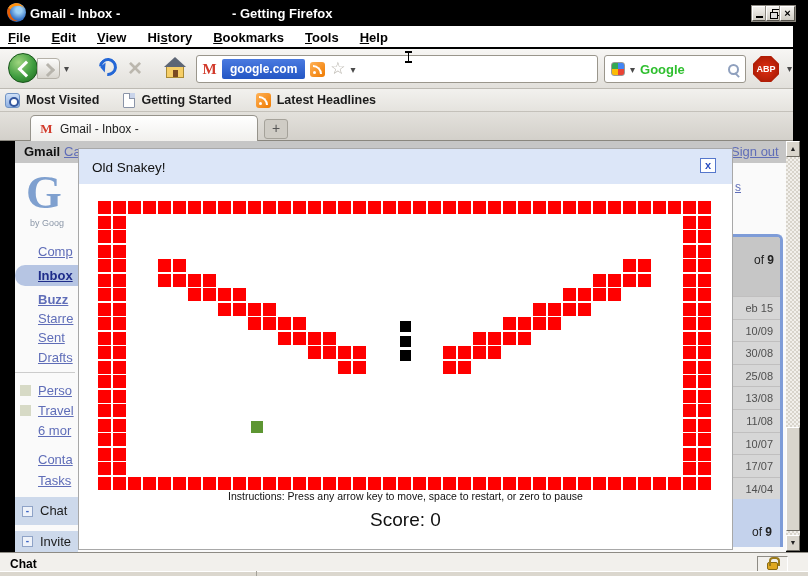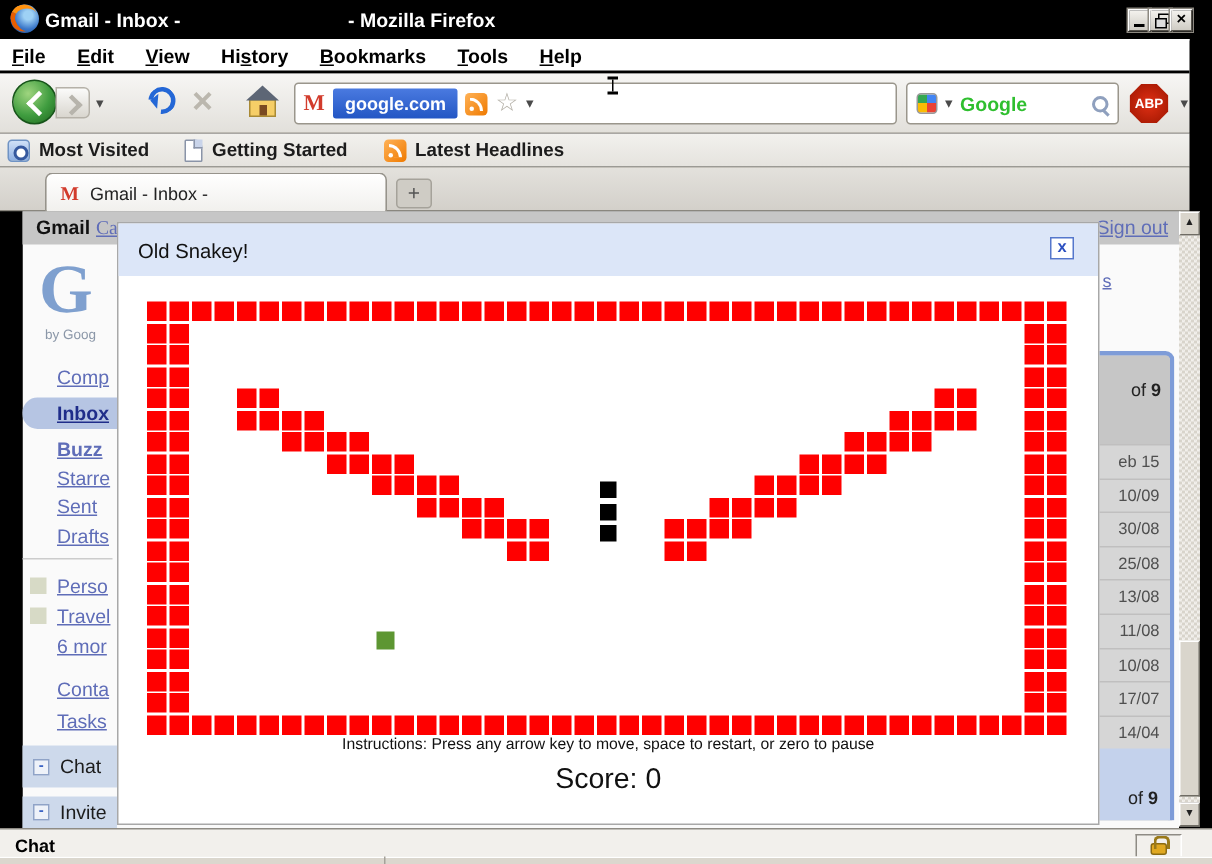--- a/index.html
+++ b/index.html
@@ -111,21 +111,21 @@
 .status-strip{position:absolute;left:0;bottom:0;width:100%;height:5px;background:#dbd7ce;border-top:1px solid #fff;}
 .strip-div{position:absolute;left:256px;bottom:0;width:1px;height:5px;background:#a5a29a;}
 u{text-decoration:underline;}
 </style>
 </head>
 <body>
 
 <div class="abs titlebar">
   <div class="abs ff-icon"></div>
   <span class="abs title-text" style="left:30px;">Gmail - Inbox -</span>
-  <span class="abs title-text" style="left:232px;">- Mozilla Firefox</span>
+  <span class="abs title-text" style="left:232px;">- Getting Firefox</span>
   <div class="abs win-btn" style="left:752px;">
       <span class="min-glyph"></span>
     </div>
   <div class="abs win-btn res-glyph" style="left:766px;"></div>
   <div class="abs win-btn" style="left:780px;"><span>×</span></div>
 </div>
 
 <div class="abs menubar">
     <span style="display:flex;gap:21px;">
       <span class="menu-item"><u>F</u>ile</span>
@@ -183,21 +183,21 @@
     <span>Gmail - Inbox -</span>
   </div>
   <div class="abs newtab">+</div>
 </div>
 
 <div class="abs page-layer">
   <div class="abs page-bg"></div>
   <div class="abs black-left"></div>
   <div class="abs gm-topbar"></div>
   <span class="abs brand">Gmail</span>
-  <span class="abs slink" style="left:64px;top:144px;font-family:Liberation Serif, serif;">Ca</span>
+  <span class="abs slink" style="left:64px;top:144px;">Ca</span>
   <span class="abs slink" style="left:731px;top:144px;">Sign out</span>
   <span class="abs slink" style="left:735px;top:180px;font-size:12px;">s</span>
   <span class="abs glogo">G</span>
   <span class="abs gbyline">by Goog</span>
   <div class="abs sel-bg"></div>
   <div class="abs side-div"></div>
   <span id="sidebar-items"><span class="abs slink" style="left: 38px; top: 244px;">Comp</span><span class="abs slink" style="left: 38px; top: 268px; font-weight: bold; color: rgb(31, 45, 138);">Inbox</span><span class="abs slink" style="left: 38px; top: 292px; font-weight: bold;">Buzz</span><span class="abs slink" style="left: 38px; top: 311px;">Starre</span><span class="abs slink" style="left: 38px; top: 330px;">Sent</span><span class="abs slink" style="left: 38px; top: 350px;">Drafts</span><span class="abs swatch" style="left: 20px; top: 385px;"></span><span class="abs slink" style="left: 38px; top: 383px;">Perso</span><span class="abs swatch" style="left: 20px; top: 405px;"></span><span class="abs slink" style="left: 38px; top: 403px;">Travel</span><span class="abs slink" style="left: 38px; top: 423px;">6 mor</span><span class="abs slink" style="left: 38px; top: 452px;">Conta</span><span class="abs slink" style="left: 38px; top: 473px;">Tasks</span></span>
 
   <div class="abs sec-hdr" style="top:497px;height:28px;">
     <span class="minus" style="left:7px;top:9px;">-</span>
@@ -213,21 +213,21 @@
     <div class="ib-head">
       <span class="ib-count"><span>of </span><b>9</b></span>
     </div>
     <div>
         <div class="ib-row">eb 15</div>
         <div class="ib-row">10/09</div>
         <div class="ib-row">30/08</div>
         <div class="ib-row">25/08</div>
         <div class="ib-row">13/08</div>
         <div class="ib-row">11/08</div>
-        <div class="ib-row">10/08</div>
+        <div class="ib-row">10/07</div>
         <div class="ib-row">17/07</div>
         <div class="ib-row">14/04</div>
       </div>
     <div class="ib-foot">
       <span class="ib-foot-count"><span>of </span><b>9</b></span>
     </div>
   </div>
 
   
   <div class="abs sb-btn" style="top:141px;"><span>▲</span></div>

